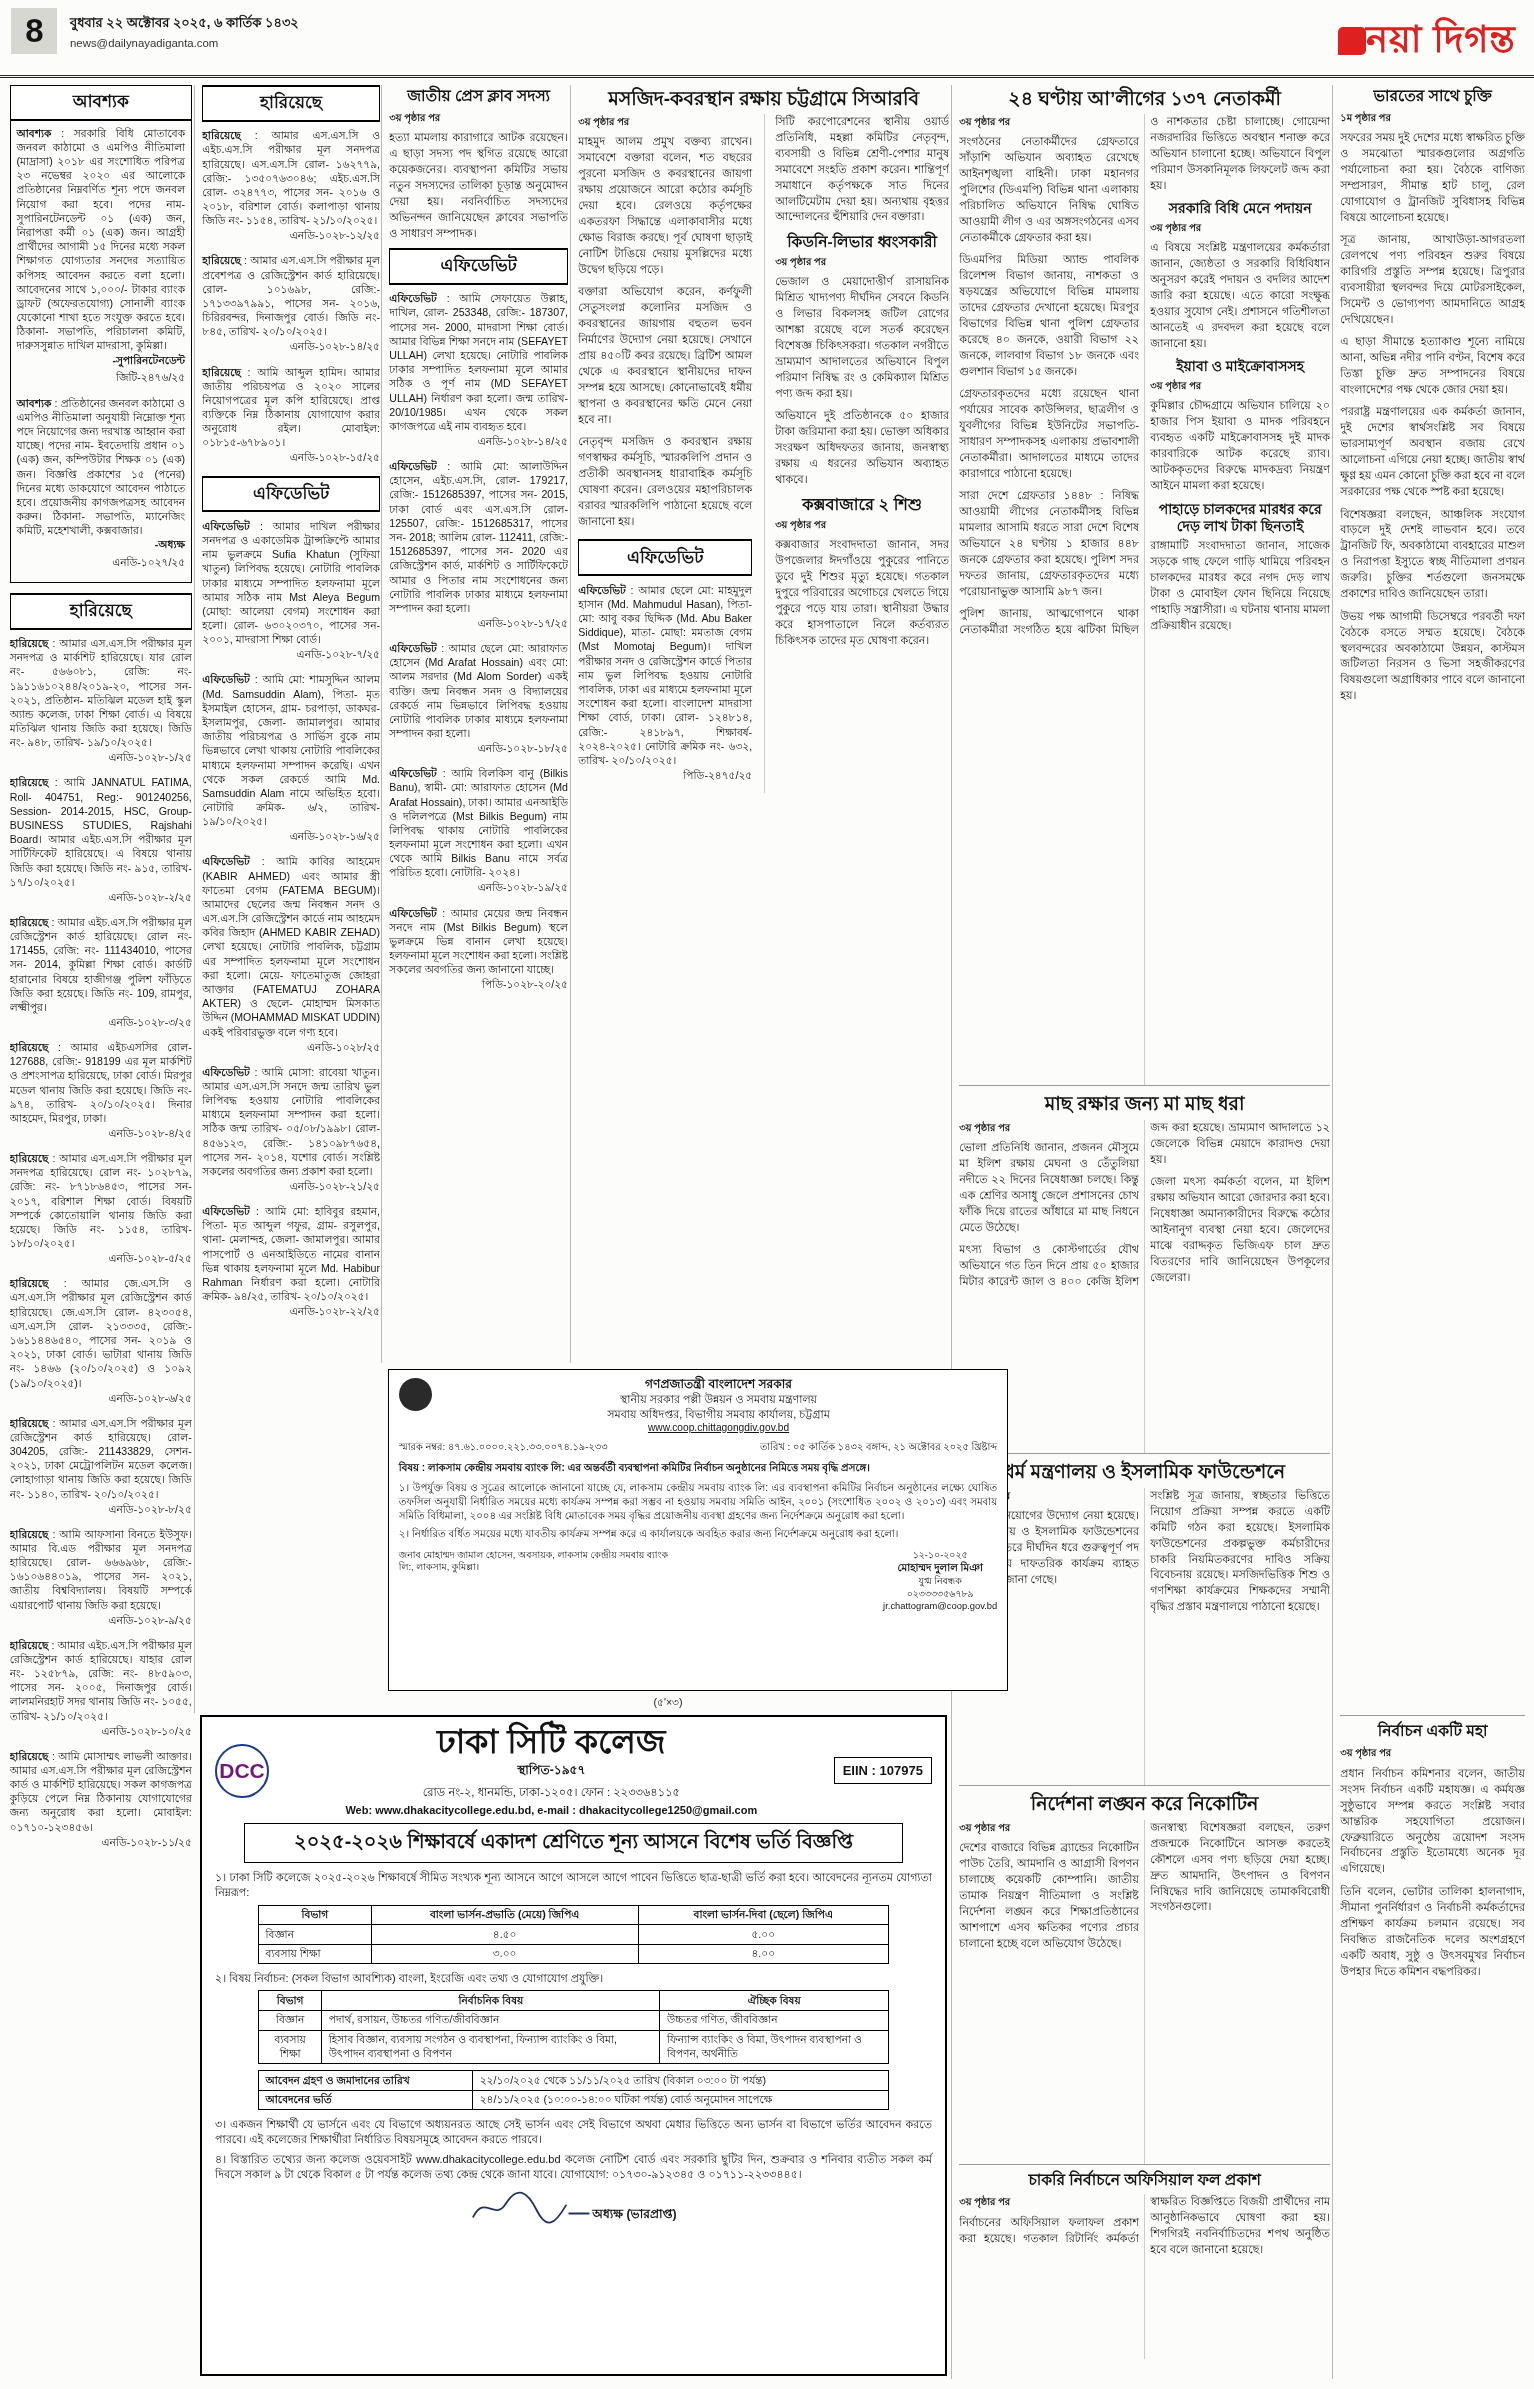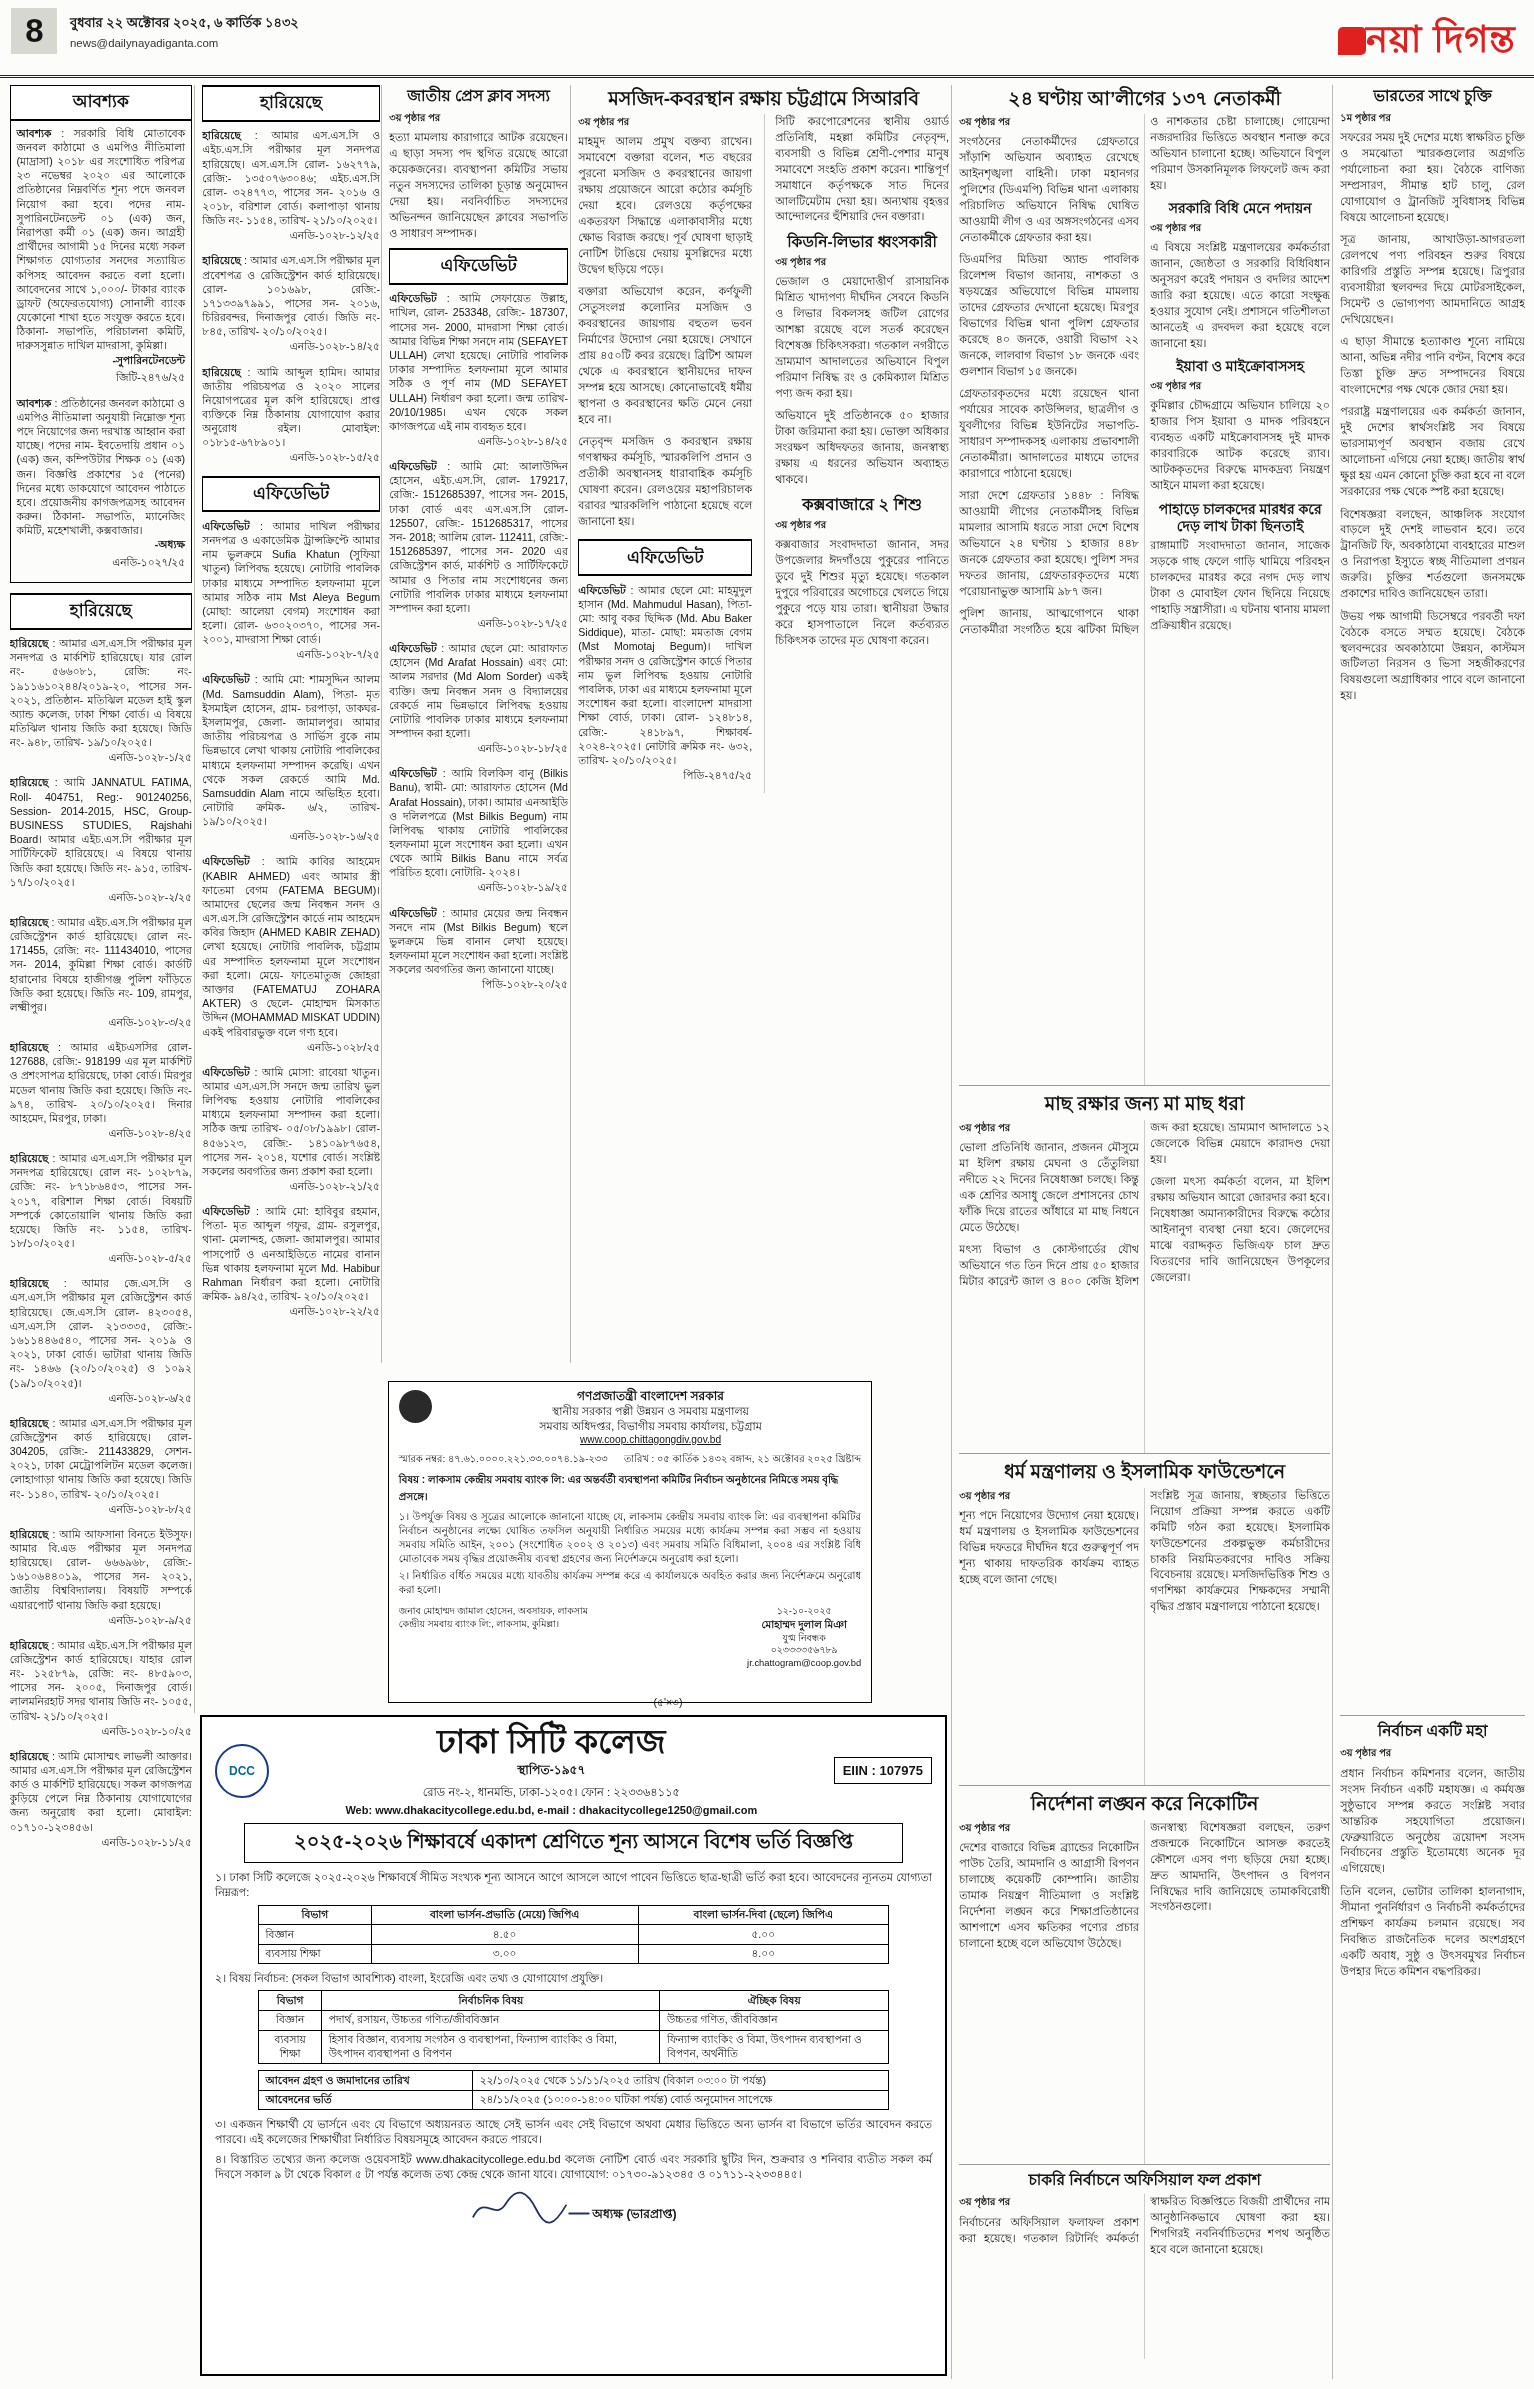--- a/index.html
+++ b/index.html
@@ -57,21 +57,21 @@
   .govt-para { text-align:justify; margin-top:4.1px; line-height:1.35; }
   .govt-bottom { display:flex; justify-content:space-between; margin-top:8.1px; }
   .govt-addr { font-size:9.4px; line-height:1.35; width:46%; }
   .govt-sign { font-size:9.4px; text-align:center; line-height:1.35; }
   .govt-sign .sname { font-weight:bold; font-size:10.2px; }
   .size-note { position:absolute; text-align:center; font-size:10.6px; }
 
   
   .ad { position:absolute; border:2.4px solid #000; background:#fff; padding:8.1px 13px; }
   .ad-top { display:flex; align-items:center; gap:11.4px; }
-  .ad-logo { width:54px; height:54px; border-radius:50%; border:2.4px solid #1a3a8c; color:#0369a1; display:flex; align-items:center; justify-content:center; font-weight:bold; font-size:12px; flex:0 0 auto; }
+  .ad-logo { width:54px; height:54px; border-radius:50%; border:2.4px solid #1a3a8c; color:#701a75; display:flex; align-items:center; justify-content:center; font-weight:bold; font-size:21px; flex:0 0 auto; }
   .ad-mid { flex:1; text-align:center; }
   .ad-name { font-size:33px; font-weight:900; line-height:1.05; }
   .ad-est { font-size:12.2px; font-weight:bold; margin-top:1.6px; }
   .ad-addr { font-size:11.4px; margin-top:2.4px; }
   .ad-web { font-size:11px; margin-top:1.6px; font-weight:bold; }
   .ad-eiin { border:1.6px solid #000; padding:4.9px 8.1px; font-weight:bold; font-size:13px; flex:0 0 auto; }
   .ad-banner { border:1.6px solid #000; margin:6.5px auto 6.5px; padding:3.3px 6.5px; text-align:center; font-weight:900; font-size:19.5px; width:92%; }
   .ad-point { font-size:11px; line-height:1.4; text-align:justify; margin:4.1px 0; }
   .ad table { border-collapse:collapse; margin:3.3px auto 6.5px; width:88%; }
   .ad th, .ad td { border:0.8px solid #000; font-size:10.6px; padding:2.4px 6.5px; text-align:center; line-height:1.3; }
@@ -410,21 +410,21 @@
       <h2 class="art-head small">নির্বাচন একটি মহা</h2>
       <div class="cont-note">৩য় পৃষ্ঠার পর</div>
       <div>
 
       <p class="bp">প্রধান নির্বাচন কমিশনার বলেন, জাতীয় সংসদ নির্বাচন একটি মহাযজ্ঞ। এ কর্মযজ্ঞ সুষ্ঠুভাবে সম্পন্ন করতে সংশ্লিষ্ট সবার আন্তরিক সহযোগিতা প্রয়োজন। ফেব্রুয়ারিতে অনুষ্ঠেয় ত্রয়োদশ সংসদ নির্বাচনের প্রস্তুতি ইতোমধ্যে অনেক দূর এগিয়েছে।</p>
           <p class="bp">তিনি বলেন, ভোটার তালিকা হালনাগাদ, সীমানা পুনর্নির্ধারণ ও নির্বাচনী কর্মকর্তাদের প্রশিক্ষণ কার্যক্রম চলমান রয়েছে। সব নিবন্ধিত রাজনৈতিক দলের অংশগ্রহণে একটি অবাধ, সুষ্ঠু ও উৎসবমুখর নির্বাচন উপহার দিতে কমিশন বদ্ধপরিকর।</p>
         </div>
     </article>
   </section>
 
-  <section class="govt" style="left:388px; top:1369px; width:484px; height:322px;margin-top:12px;">
+  <section class="govt" style="left:388px; top:1369px; width:620px; height:322px;">
     <div class="govt-top">
       <span class="govt-emblem"></span>
       <div class="govt-head">
         <div class="g1">গণপ্রজাতন্ত্রী বাংলাদেশ সরকার</div>
         <div class="g2">স্থানীয় সরকার পল্লী উন্নয়ন ও সমবায় মন্ত্রণালয়</div>
         <div class="g2">সমবায় অধিদপ্তর, বিভাগীয় সমবায় কার্যালয়, চট্টগ্রাম</div>
         <div class="g4">www.coop.chittagongdiv.gov.bd</div>
       </div>
     </div>
     <div class="memo-row">

